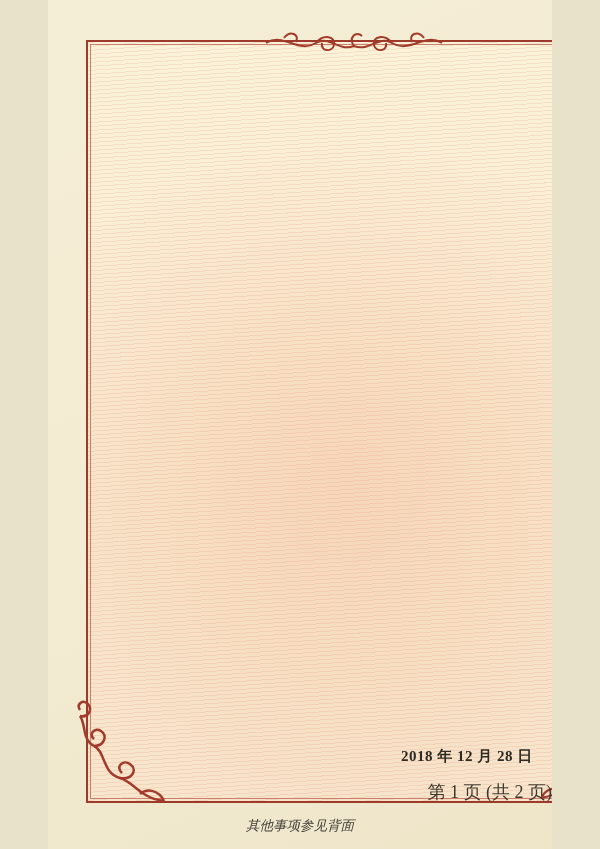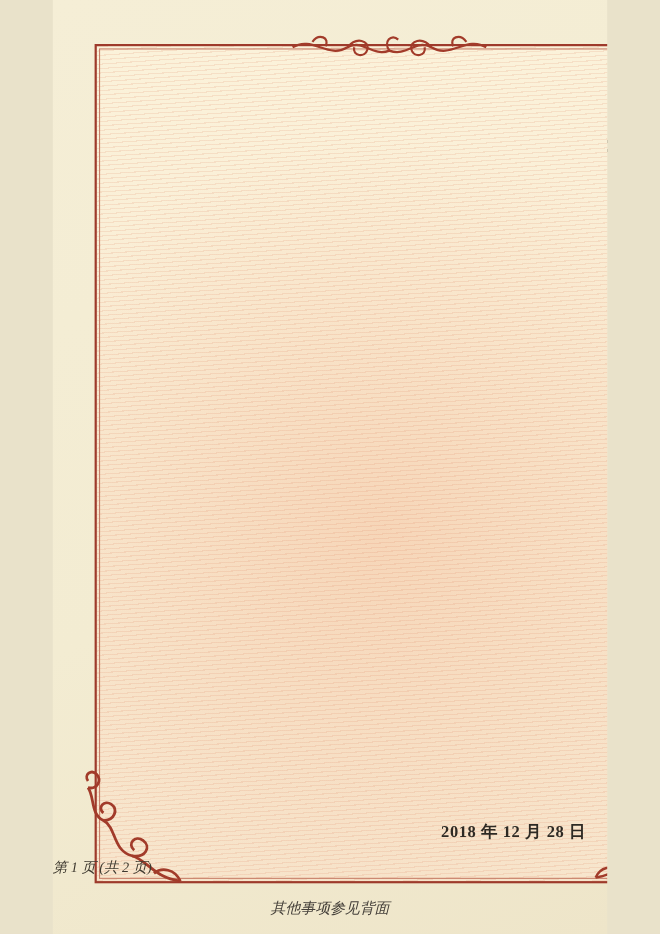--- a/index.html
+++ b/index.html
@@ -24,21 +24,21 @@
   .lab{display:inline-block;flex:none;width:86px;text-align:justify;text-align-last:justify;color:#4a3e30;}
   .val{margin-left:8px;color:#473c2f;}
   .lab2{display:inline-block;flex:none;width:92px;margin-left:14px;text-align:justify;text-align-last:justify;color:#4a3e30;}
   .paras{position:absolute;left:60px;right:54px;top:505px;font-size:14.5px;line-height:24.5px;font-style:italic;color:#4a3e30;}
   .paras p{margin:0 0 2px 0;text-indent:2em;}
   .director{position:absolute;left:74px;top:706px;font-family:"Liberation Sans","DejaVu Sans",sans-serif;
     font-size:16px;line-height:30px;color:#3b3b3b;font-weight:500;}
   .signature{position:absolute;left:168px;top:676px;width:190px;height:105px;}
   .seal{position:absolute;left:346px;top:628px;width:150px;height:150px;opacity:.92;}
   .seal-date{position:absolute;left:353px;top:747px;font-size:15px;font-weight:700;letter-spacing:.5px;color:#2e2a24;z-index:5;}
-  .page-no{position:absolute;left:0;right:0;top:780px;text-align:left;font-size:13px;font-style:italic;color:#3f3a30;}
+  .page-no{position:absolute;left:0;right:0;top:780px;text-align:right;font-size:18px;color:#3f3a30;}
   .footer-note{position:absolute;left:0;right:0;top:817px;text-align:center;font-size:13.5px;font-style:italic;color:#45403a;font-family:Liberation Serif, serif;}
   .ornament-top{position:absolute;left:176px;top:-22px;width:180px;height:44px;}
   .flourish-bl{position:absolute;left:-12px;bottom:-4px;width:92px;height:120px;}
   .flourish-br{position:absolute;right:-10px;bottom:-4px;width:80px;height:112px;transform:scaleX(-1);}
 </style>
 </head>
 <body>
 
 <div class="page">
 

